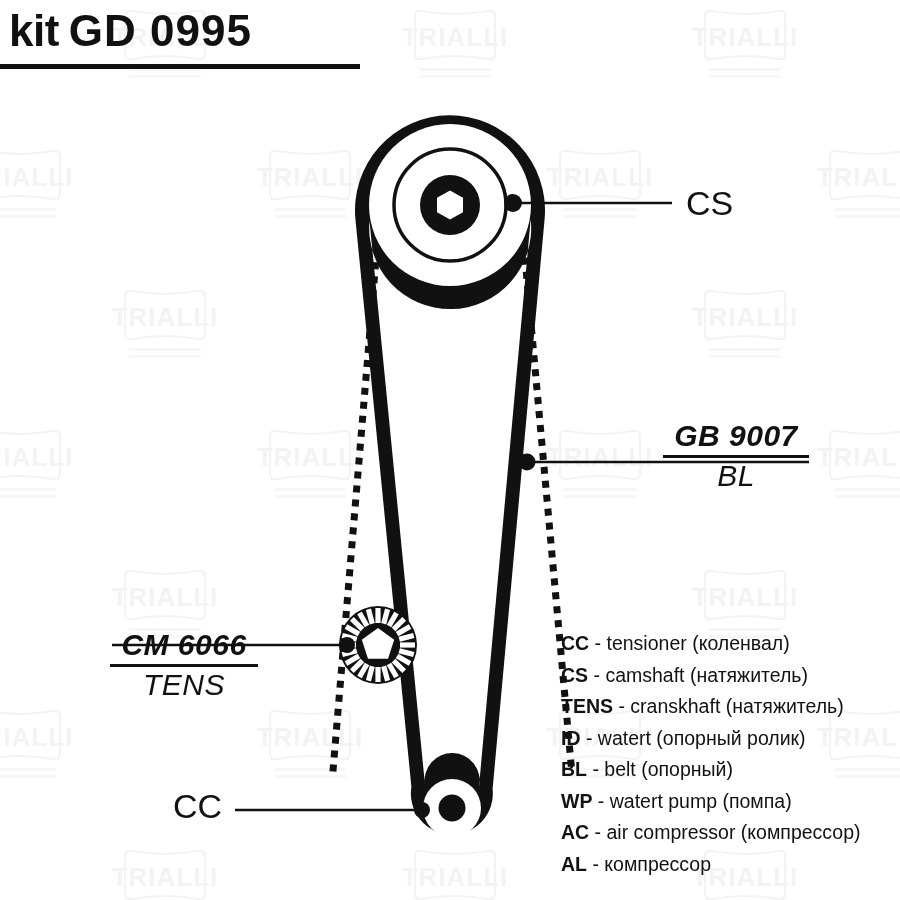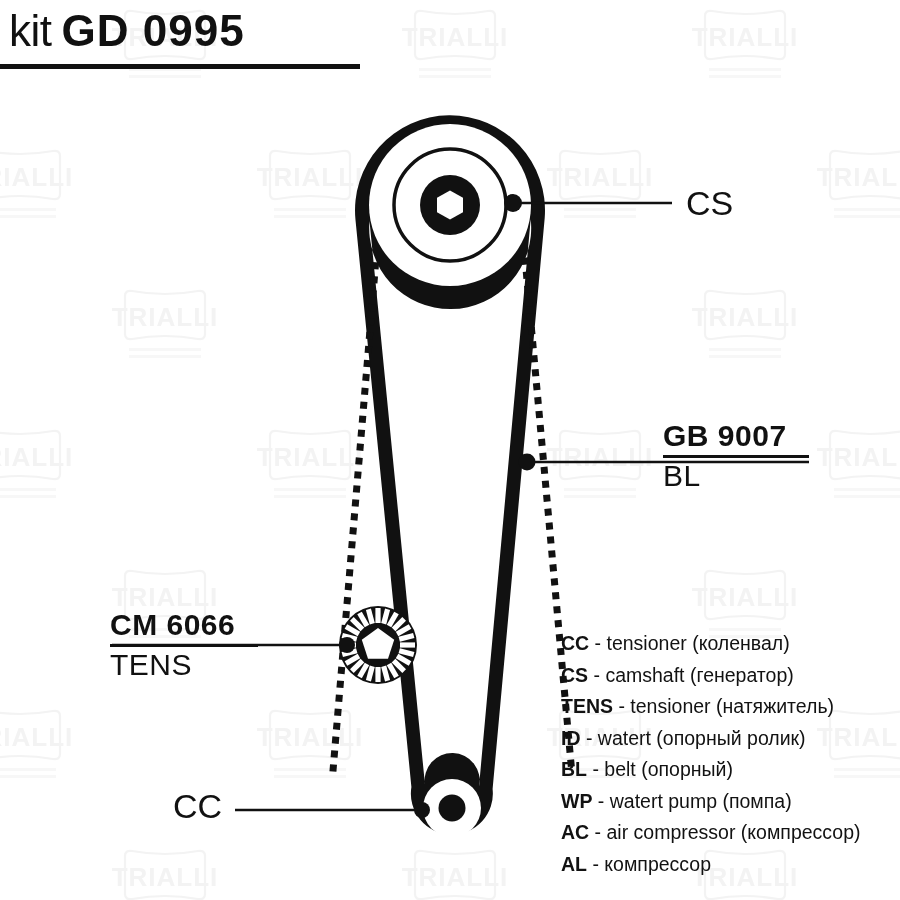--- a/index.html
+++ b/index.html
@@ -39,21 +39,21 @@
   }
   #title-text {
     font-size: 44px;
     line-height: 54px;
     color: #111111;
     white-space: nowrap;
     padding-left: 9px;
     letter-spacing: -0.5px;
   }
   #title-kit {
-    font-weight: 400;
+    font-weight: 700;
   }
   #title-code {
     font-weight: 700;
     letter-spacing: 1px;
     margin-left: 10px;
   }
   #title-rule {
     position: absolute;
     left: 0px;
     top: 60px;
@@ -76,22 +76,23 @@
     z-index: 4;
     color: #111111;
   }
   .callout-plain {
     font-size: 34px;
     line-height: 34px;
     font-weight: 400;
     white-space: nowrap;
   }
   .frac {
-    text-align: left;
+    text-align: center;
     white-space: nowrap;
+    font-style: italic;
   }
   .frac-num {
     font-size: 30px;
     line-height: 34px;
     font-weight: 700;
     letter-spacing: 0.5px;
     white-space: nowrap;
   }
   .frac-rule {
     height: 3px;
@@ -109,21 +110,21 @@
   #callout-cs { left: 686px; top: 186px; }
   #callout-cc { left: 173px; top: 789px; }
 
   #callout-belt {
     left: 663px;
     top: 419px;
     width: 146px;
   }
   #callout-tens {
     left: 110px;
-    top: 608px;
+    top: 628px;
     width: 148px;
   }
 
   
   #legend {
     position: absolute;
     left: 561px;
     top: 628px;
     z-index: 4;
     width: 345px;
@@ -561,24 +562,24 @@
     <div class="frac-num">CM 6066</div>
     <div class="frac-rule"></div>
     <div class="frac-den">TENS</div>
   </div>
 
   <div id="legend">
     <div class="legend-row">
       <span class="legend-abbr">CC</span><span class="legend-rest"> - tensioner (коленвал)</span>
     </div>
     <div class="legend-row">
-      <span class="legend-abbr">CS</span><span class="legend-rest"> - camshaft (генератор)</span>
-    </div>
-    <div class="legend-row">
-      <span class="legend-abbr">TENS</span><span class="legend-rest"> - tensioner (натяжитель)</span>
+      <span class="legend-abbr">CS</span><span class="legend-rest"> - camshaft (натяжитель)</span>
+    </div>
+    <div class="legend-row">
+      <span class="legend-abbr">TENS</span><span class="legend-rest"> - cranskhaft (натяжитель)</span>
     </div>
     <div class="legend-row">
       <span class="legend-abbr">ID</span><span class="legend-rest"> - watert (опорный ролик)</span>
     </div>
     <div class="legend-row">
       <span class="legend-abbr">BL</span><span class="legend-rest"> - belt (опорный)</span>
     </div>
     <div class="legend-row">
       <span class="legend-abbr">WP</span><span class="legend-rest"> - watert pump (помпа)</span>
     </div>

